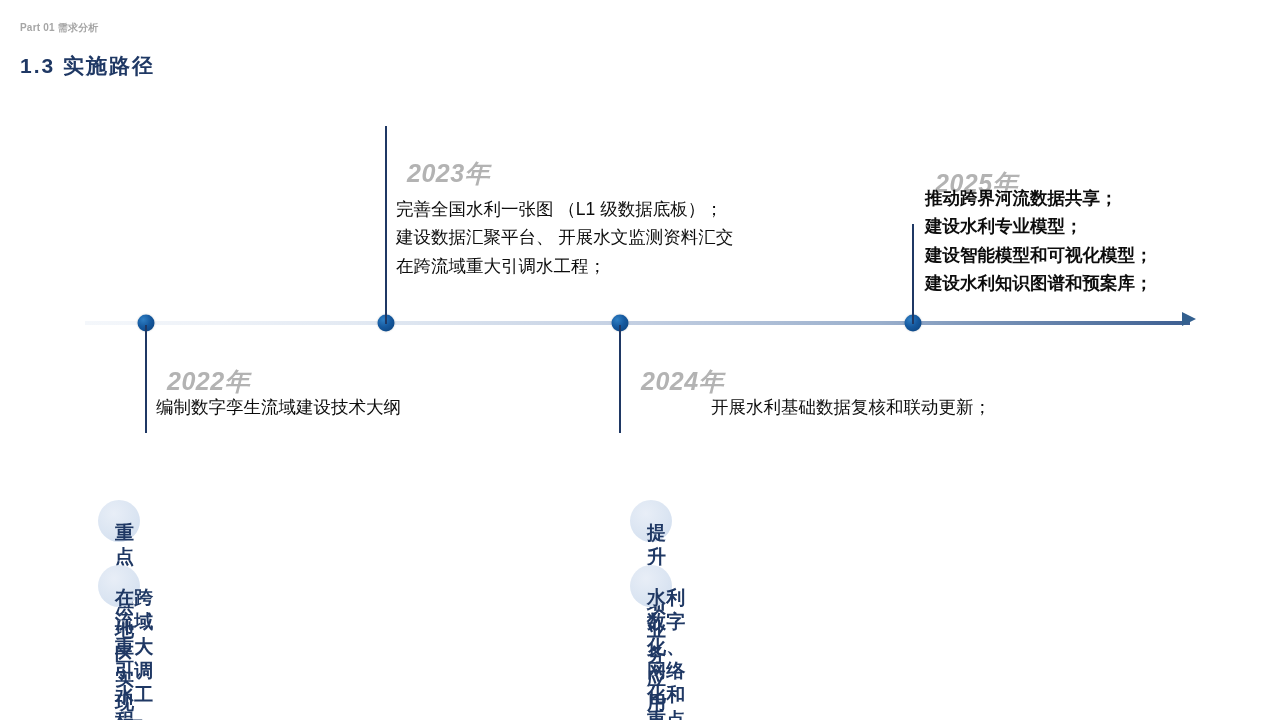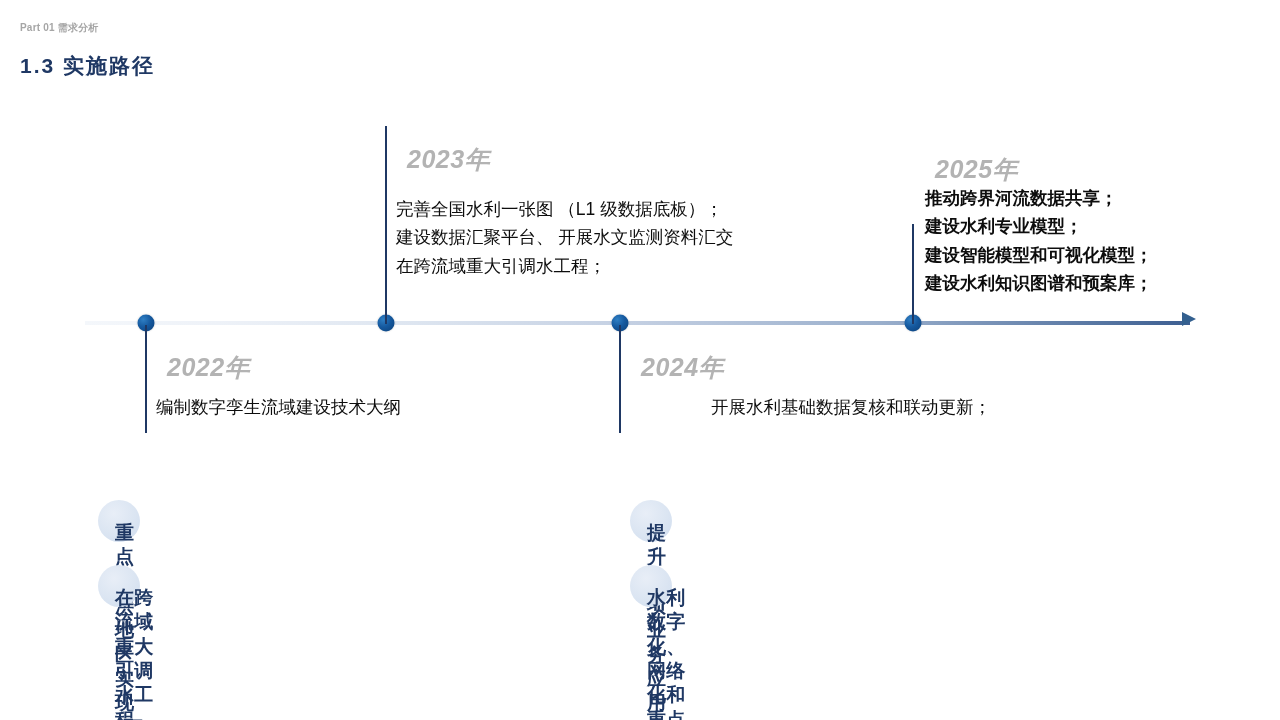--- a/index.html
+++ b/index.html
@@ -84,20 +84,21 @@
 
   
   .year-label {
     position: absolute;
     font-size: 25px;
     font-weight: bold;
     font-style: italic;
     color: #b3b3b3;
     letter-spacing: 0.5px;
     white-space: nowrap;
+    margin-top: 14px;
   }
 
   
   .event-text {
     position: absolute;
     font-size: 17.5px;
     color: #0d0d0d;
     line-height: 1.62;
     white-space: pre-line;
   }

